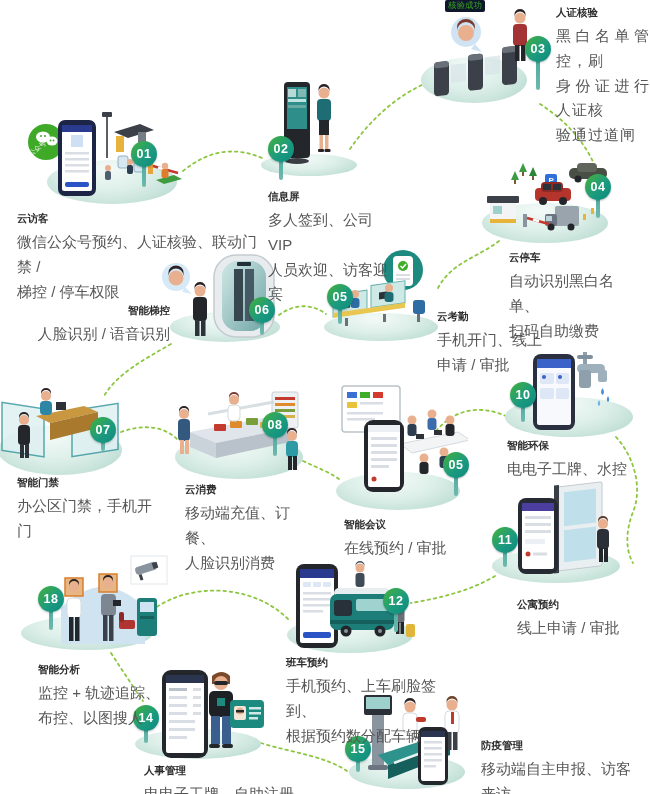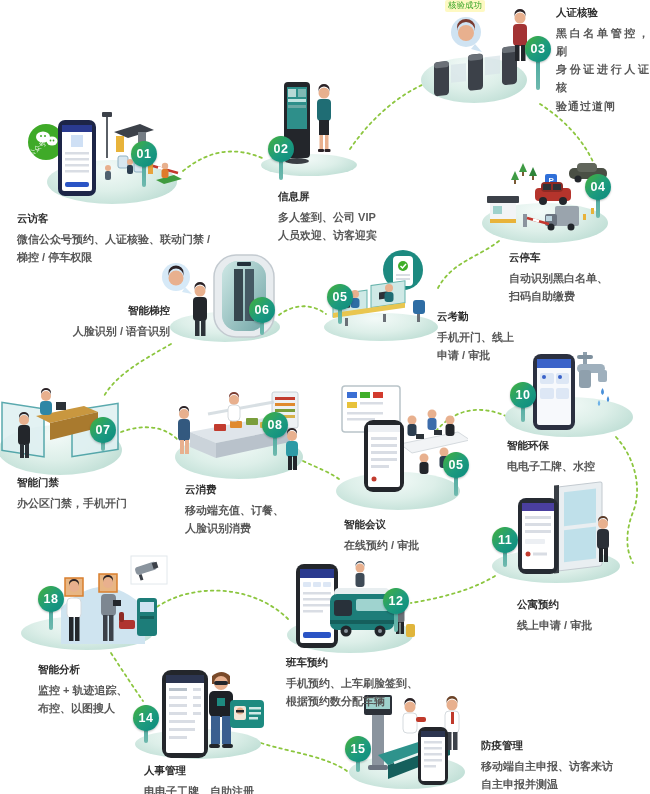--- a/index.html
+++ b/index.html
@@ -19,25 +19,25 @@
     background:linear-gradient(180deg,#2f9e93,#6fb9ae);
   }
   .badge .circle{
     position:absolute;left:0;top:14px;width:26px;height:26px;border-radius:50%;
     background:linear-gradient(135deg,#45b13a 0%,#1d9b7e 55%,#0b8a80 100%);
     color:#fff;font-size:12.5px;font-weight:bold;display:flex;align-items:center;justify-content:center;
     box-shadow:0 1px 2px rgba(0,0,0,.25);letter-spacing:.5px;
   }
   .label{position:absolute;z-index:5;margin-top:6px;}
   .label .t{font-size:10.5px;font-weight:bold;color:#2d2d2d;margin-bottom:4px;}
-  .label .d{font-size:11px;color:#575757;line-height:1.65;white-space:pre-line;font-weight:bold;}
+  .label .d{font-size:15px;color:#575757;line-height:1.65;white-space:pre-line;}
   .label.ra{text-align:right;}
   .label.jz .d{text-align:justify;letter-spacing:1px;}
   .tag{
-    position:absolute;z-index:6;font-size:8.5px;color:#38a427;background:#fef9c3;
+    position:absolute;z-index:6;font-size:8.5px;color:#38a427;background:#0f172a;
     padding:0 3px;border-radius:2px;line-height:1.4;
   }
 </style>
 </head>
 <body>
 
 <div class="canvas">
 
   <svg class="connectors" width="650" height="794">
     <g fill="none" stroke="#8cc63f" stroke-width="1.8" stroke-dasharray="2.5 3.8" stroke-linecap="round">
@@ -576,21 +576,21 @@
   <div class="badge" style="left:345px;top:722px">
       <div class="stem" style="height:36px"></div>
       <div class="circle">15</div>
     </div>
 
   <div class="label" style="left:17px;top:206px;width:250px">
     <div class="t">云访客</div>
     <div class="d">微信公众号预约、人证核验、联动门禁 /
 梯控 / 停车权限</div>
   </div>
-  <div class="label" style="left:278px;top:184px;width:130px">
+  <div class="label" style="left:268px;top:184px;width:130px">
     <div class="t">信息屏</div>
     <div class="d">多人签到、公司 VIP
 人员欢迎、访客迎宾</div>
   </div>
   <div class="label jz" style="left:556px;top:0px;width:94px">
     <div class="t">人证核验</div>
     <div class="d">黑白名单管控，刷
 身份证进行人证核
 验通过道闸</div>
   </div>

